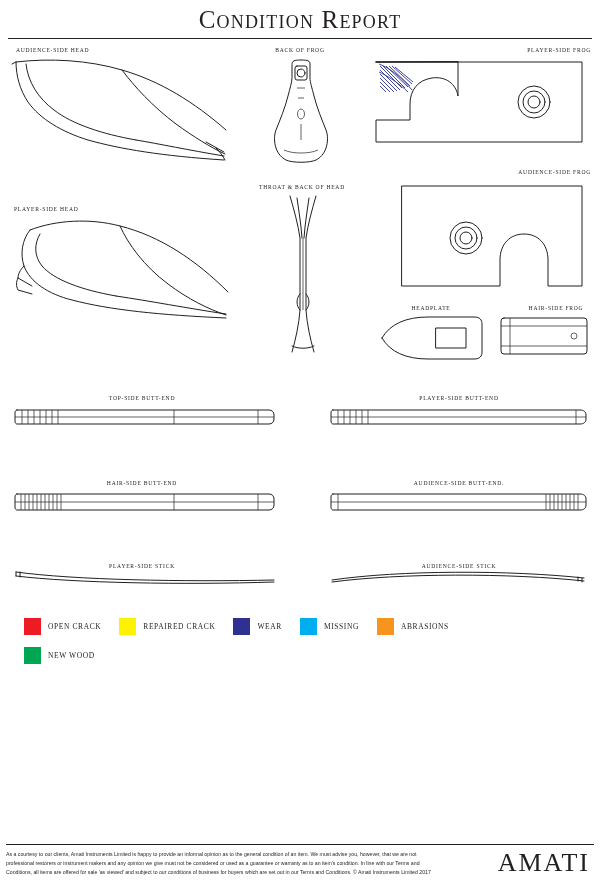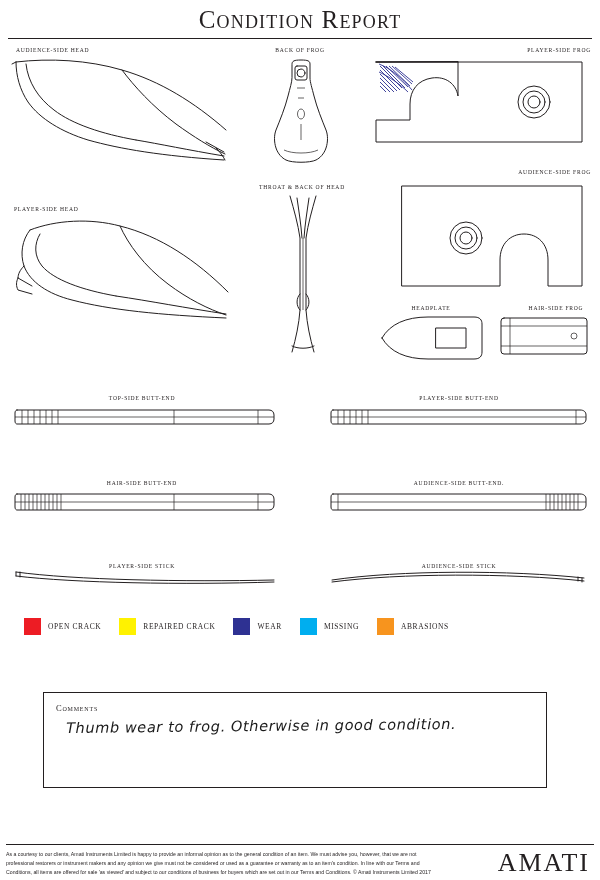--- a/index.html
+++ b/index.html
@@ -380,26 +380,28 @@
       </div>
       <div class="legend-item">
         <div class="swatch" style="background:#00aeef;"></div>
         <div class="legend-label">Missing</div>
       </div>
       <div class="legend-item">
         <div class="swatch" style="background:#f7941e;"></div>
         <div class="legend-label">Abrasions</div>
       </div>
     </div>
-  </div>
-
-  <div class="comments">
-    <div class="comments-label">Comments</div>
-    <div class="comments-text">Thumb wear to frog. Otherwise in good condition.</div>
-  </div>
+    <div class="legend-row">
+      <div class="legend-item">
+        <div class="swatch" style="background:#00a651;"></div>
+        <div class="legend-label">New wood</div>
+      </div>
+    </div>
+  </div>
+
 
   <div class="footer">
     <div class="footer-rule"></div>
     <div class="footer-text">As a courtesy to our clients, Amati Instruments Limited is happy to provide an informal opinion as to the general condition of an item. We must advise you, however, that we are not professional restorers or instrument makers and any opinion we give must not be considered or used as a guarantee or warranty as to an item's condition. In line with our Terms and Conditions, all items are offered for sale 'as viewed' and subject to our conditions of business for buyers which are set out in our Terms and Conditions. © Amati Instruments Limited 2017</div>
     <div class="brand">AMATI</div>
   </div>
 
 </div>
 
 </body></html>

